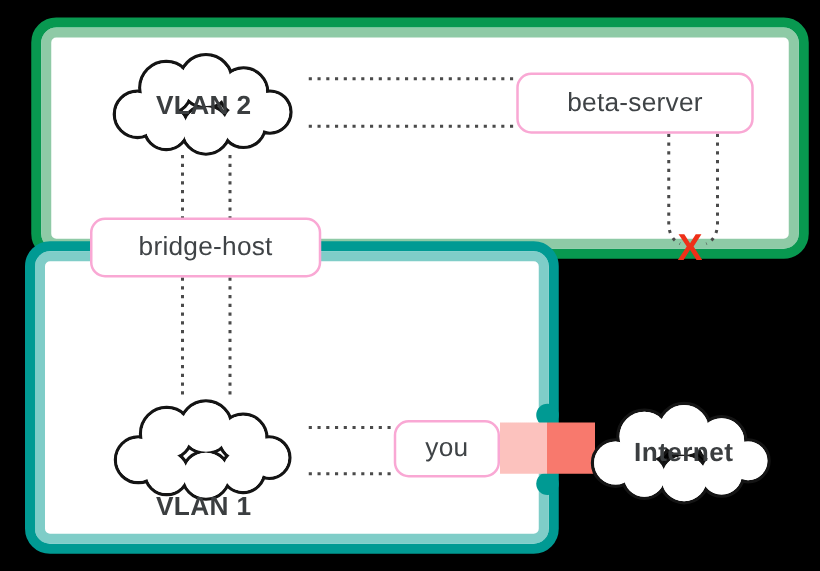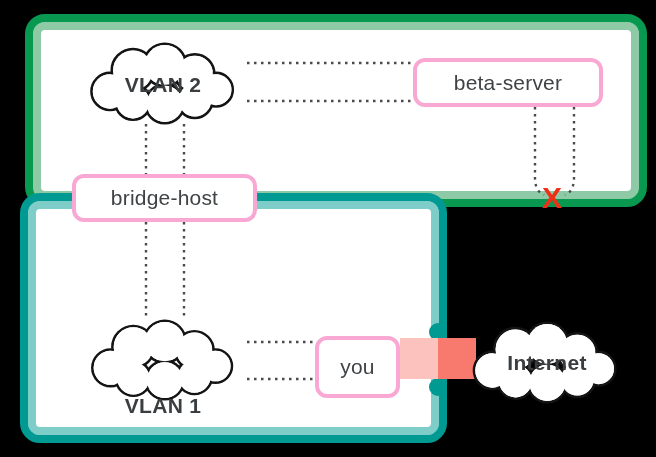--- a/index.html
+++ b/index.html
@@ -36,33 +36,33 @@
   .connector-layer {
     position: absolute;
     left: 0; top: 0;
     z-index: 2;
     pointer-events: none;
   }
   .node-box {
     position: absolute;
     box-sizing: border-box;
     background: #fff;
-    border: 4px solid #f9a8d4;
+    border: 2px solid #f9a8d4;
     border-radius: 12px;
     display: flex;
     align-items: center;
     justify-content: center;
     font-size: 21px;
     color: #3f4346;
     z-index: 3;
     letter-spacing: 0.2px;
   }
   .box-beta   { left: 413px; top: 58px;  width: 190px; height: 49px; }
   .box-bridge { left: 72px;  top: 174px; width: 185px; height: 48px; }
-  .box-you    { left: 315px; top: 336px; width: 85px;  height: 62px; }
+  .box-you    { left: 315px; top: 336px; width: 85px;  height: 46px; }
   .cloud-label {
     position: absolute;
     transform: translate(-50%, -50%);
     font-size: 21px;
     color: #3b3e40;
     white-space: nowrap;
     z-index: 3;
     letter-spacing: 0.3px;
     font-weight: bold;
   }

